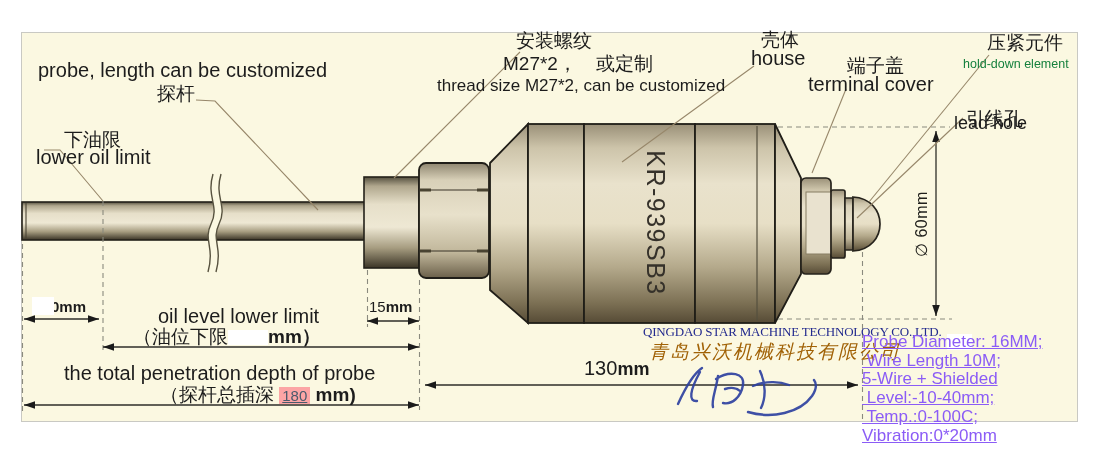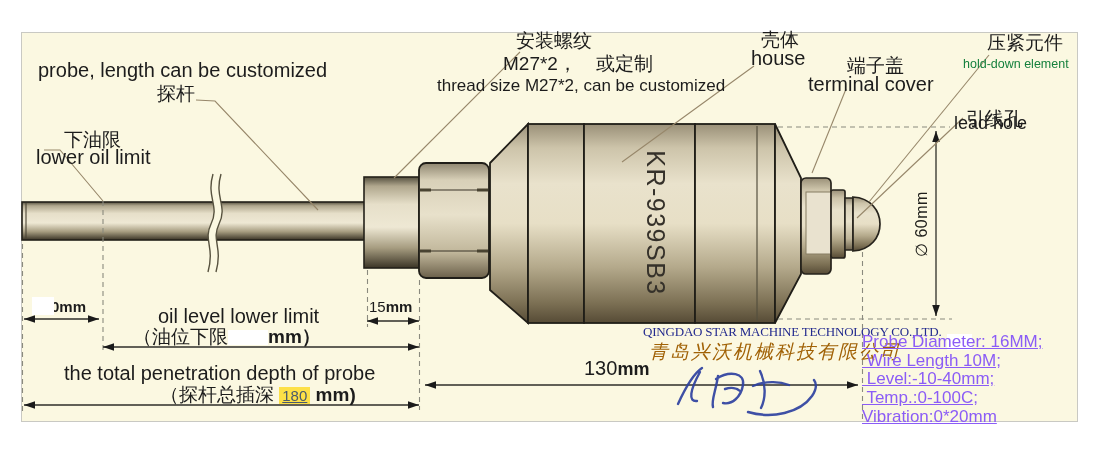--- a/index.html
+++ b/index.html
@@ -6,21 +6,21 @@
   .stage{position:relative;width:1109px;height:459px;background:#fff;
          font-family:"Liberation Sans",sans-serif;overflow:hidden;}
   .panel{position:absolute;left:21px;top:32px;width:1057px;height:390px;
          background:#fbf8e1;border:1px solid #c9c9c3;box-sizing:border-box;z-index:0;}
   svg.draw{position:absolute;left:0;top:0;z-index:1;}
   .lbl{position:absolute;color:#1c1c1c;white-space:nowrap;z-index:2;line-height:1.12;}
   .b{font-weight:bold;text-align:center;}
   .patch{position:absolute;background:#ffffff;z-index:3;}
   .patch-under{position:absolute;background:#ffffff;z-index:1;}
   .inpatch{display:inline-block;width:40px;height:15px;background:#fff;vertical-align:-2px;}
-  .val{background:#fde047;color:#4a5a6c;font-size:15px;padding:0 3px;text-decoration:underline;}
+  .val{background:#fca5a5;color:#4a5a6c;font-size:15px;padding:0 3px;text-decoration:underline;}
   .spec{position:absolute;left:862px;top:333px;z-index:2;font-size:17px;
         line-height:18.7px;color:#8b5cf6;text-decoration:underline;}
   .spec div{white-space:pre;}
   .serifco{font-family:"Liberation Serif",serif;font-weight:normal;color:#232a8e;letter-spacing:-0.2px;}
   .zhco{font-style:italic;color:#a16207;letter-spacing:2px;}
   .gray{color:#15803d;}
 </style>
 </head>
 <body>
 
@@ -183,17 +183,18 @@
     <span>130</span><span class="b" style="font-size:18px">mm</span>
   </div>
 
   <div class="lbl serifco" style="left:643px;top:325px;font-size:13px">QINGDAO STAR MACHINE TECHNOLOGY CO.,LTD.</div>
   <div class="lbl zhco" style="left:649px;top:341px;font-size:19px">青岛兴沃机械科技有限公司</div>
 
   <div class="patch-under" style="left:947px;top:334px;width:25px;height:16px"></div>
   <div class="spec">
     <div>Probe Diameter: 16MM;</div>
     <div> Wire Length 10M;</div>
+    <div>5-Wire + Shielded</div>
     <div> Level:-10-40mm;</div>
     <div> Temp.:0-100C;</div>
     <div>Vibration:0*20mm</div>
   </div>
 </div>
 
 </body></html>

